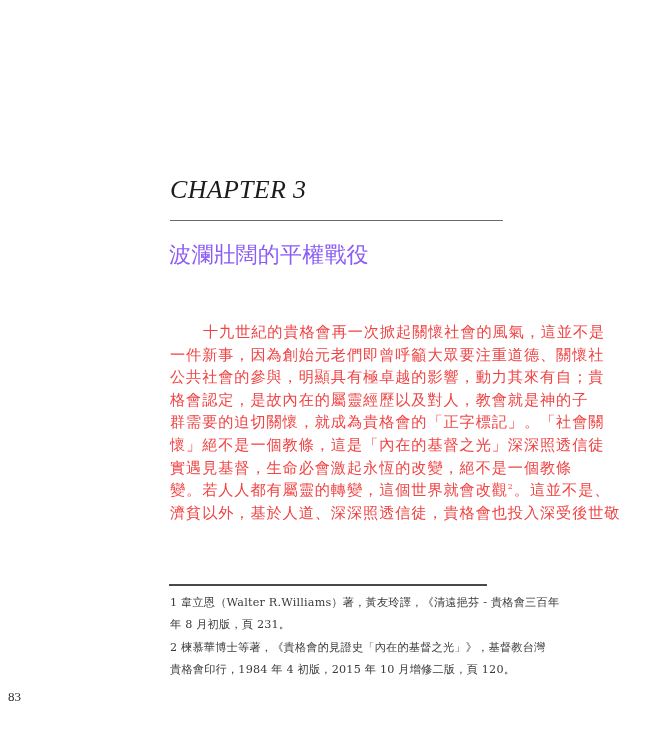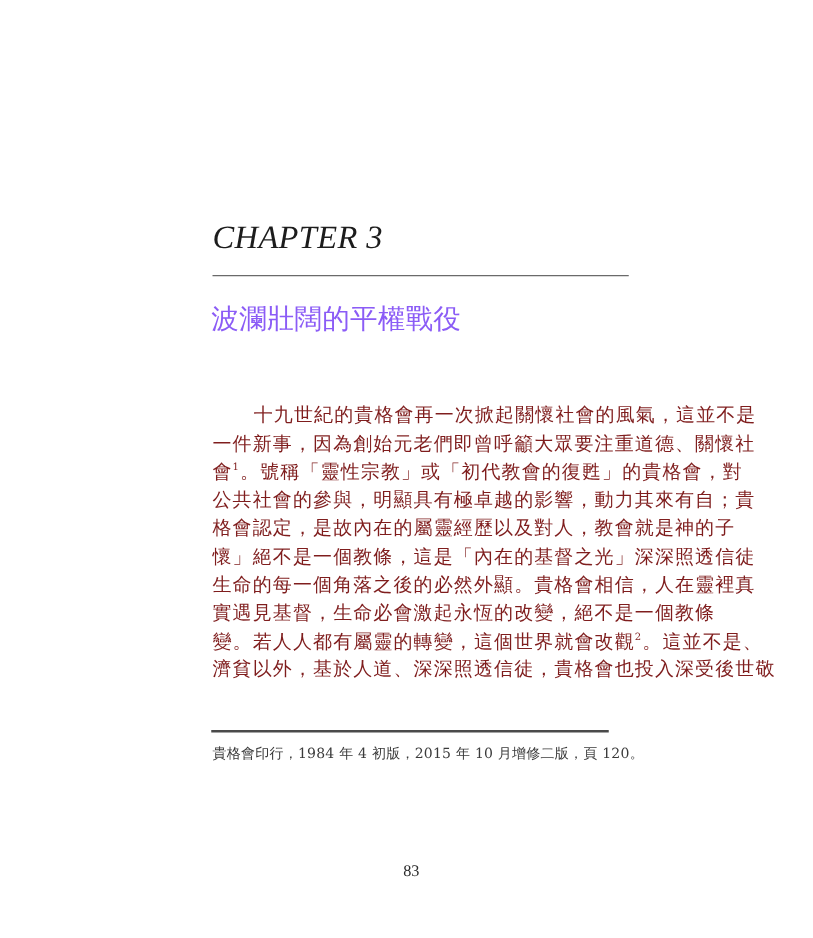--- a/index.html
+++ b/index.html
@@ -56,21 +56,21 @@
       position: absolute;
       left: 170px;
       top: 285px;
       width: 336px;
     }
     .body-line {
       height: 22.6px;
       line-height: 22.6px;
       font-family: "DejaVu Serif", "Liberation Serif", serif;
       font-size: 15.2px;
-      color: #7f1d1d;
+      color: #ef4444;
       white-space: nowrap;
       letter-spacing: 0.9px;
     }
     .body-line.indent {
       padding-left: 33px;
     }
     sup {
       font-size: 8px;
       vertical-align: 6px;
       line-height: 0;
@@ -96,50 +96,51 @@
       font-size: 11.2px;
       color: #3a3a3a;
       white-space: nowrap;
       letter-spacing: 0.2px;
     }
     .page-number {
       position: absolute;
       left: 0;
       top: 653px;
       width: 650px;
-      text-align: center;
       font-family: "Liberation Serif", "DejaVu Serif", serif;
       font-size: 13px;
       color: #2a2a2a;
       padding-left: 8px;
       box-sizing: border-box;
     }
   </style>
 </head>
 <body>
 
 <div class="page">
 
   <div class="chapter-label">CHAPTER 3</div>
   <div class="chapter-rule"></div>
   <h1 class="chapter-title" style="margin:0;">波瀾壯闊的平權戰役</h1>
 
   <div class="body-text">
     <div class="body-line indent"><span>十九世紀的貴格會再一次掀起關懷社會的風氣，這並不是</span></div>
     <div class="body-line"><span>一件新事，因為創始元老們即曾呼籲大眾要注重道德、關懷社</span></div>
-    <div class="body-line"><span>會</span><sup>1</sup><span>。號稱「靈性宗教」或「初代教會的復甦」的貴格會，對</span></div>
     <div class="body-line"><span>公共社會的參與，明顯具有極卓越的影響，動力其來有自；貴</span></div>
     <div class="body-line"><span>格會認定，是故內在的屬靈經歷以及對人，教會就是神的子</span></div>
+    <div class="body-line"><span>群需要的迫切關懷，就成為貴格會的「正字標記」。「社會關</span></div>
     <div class="body-line"><span>懷」絕不是一個教條，這是「內在的基督之光」深深照透信徒</span></div>
-    <div class="body-line"><span>生命的每一個角落之後的必然外顯。貴格會相信，人在靈裡真</span></div>
     <div class="body-line"><span>實遇見基督，生命必會激起永恆的改變，絕不是一個教條</span></div>
     <div class="body-line"><span>變。若人人都有屬靈的轉變，這個世界就會改觀</span><sup>2</sup><span>。這並不是、</span></div>
     <div class="body-line"><span>濟貧以外，基於人道、深深照透信徒，貴格會也投入深受後世敬</span></div>
   </div>
 
   <div class="footnote-rule"></div>
 
   <div class="footnotes">
+    <div class="fn-line">1  韋立恩（Walter R.Williams）著，黃友玲譯，《清遠挹芬 - 貴格會三百年</div>
+    <div class="fn-line">年 8 月初版，頁 231。</div>
+    <div class="fn-line">2 楝慕華博士等著，《貴格會的見證史「內在的基督之光」》，基督教台灣</div>
     <div class="fn-line">貴格會印行，1984 年 4 初版，2015 年 10 月增修二版，頁 120。</div>
   </div>
 
   <div class="page-number">83</div>
 </div>
 
 </body></html>

